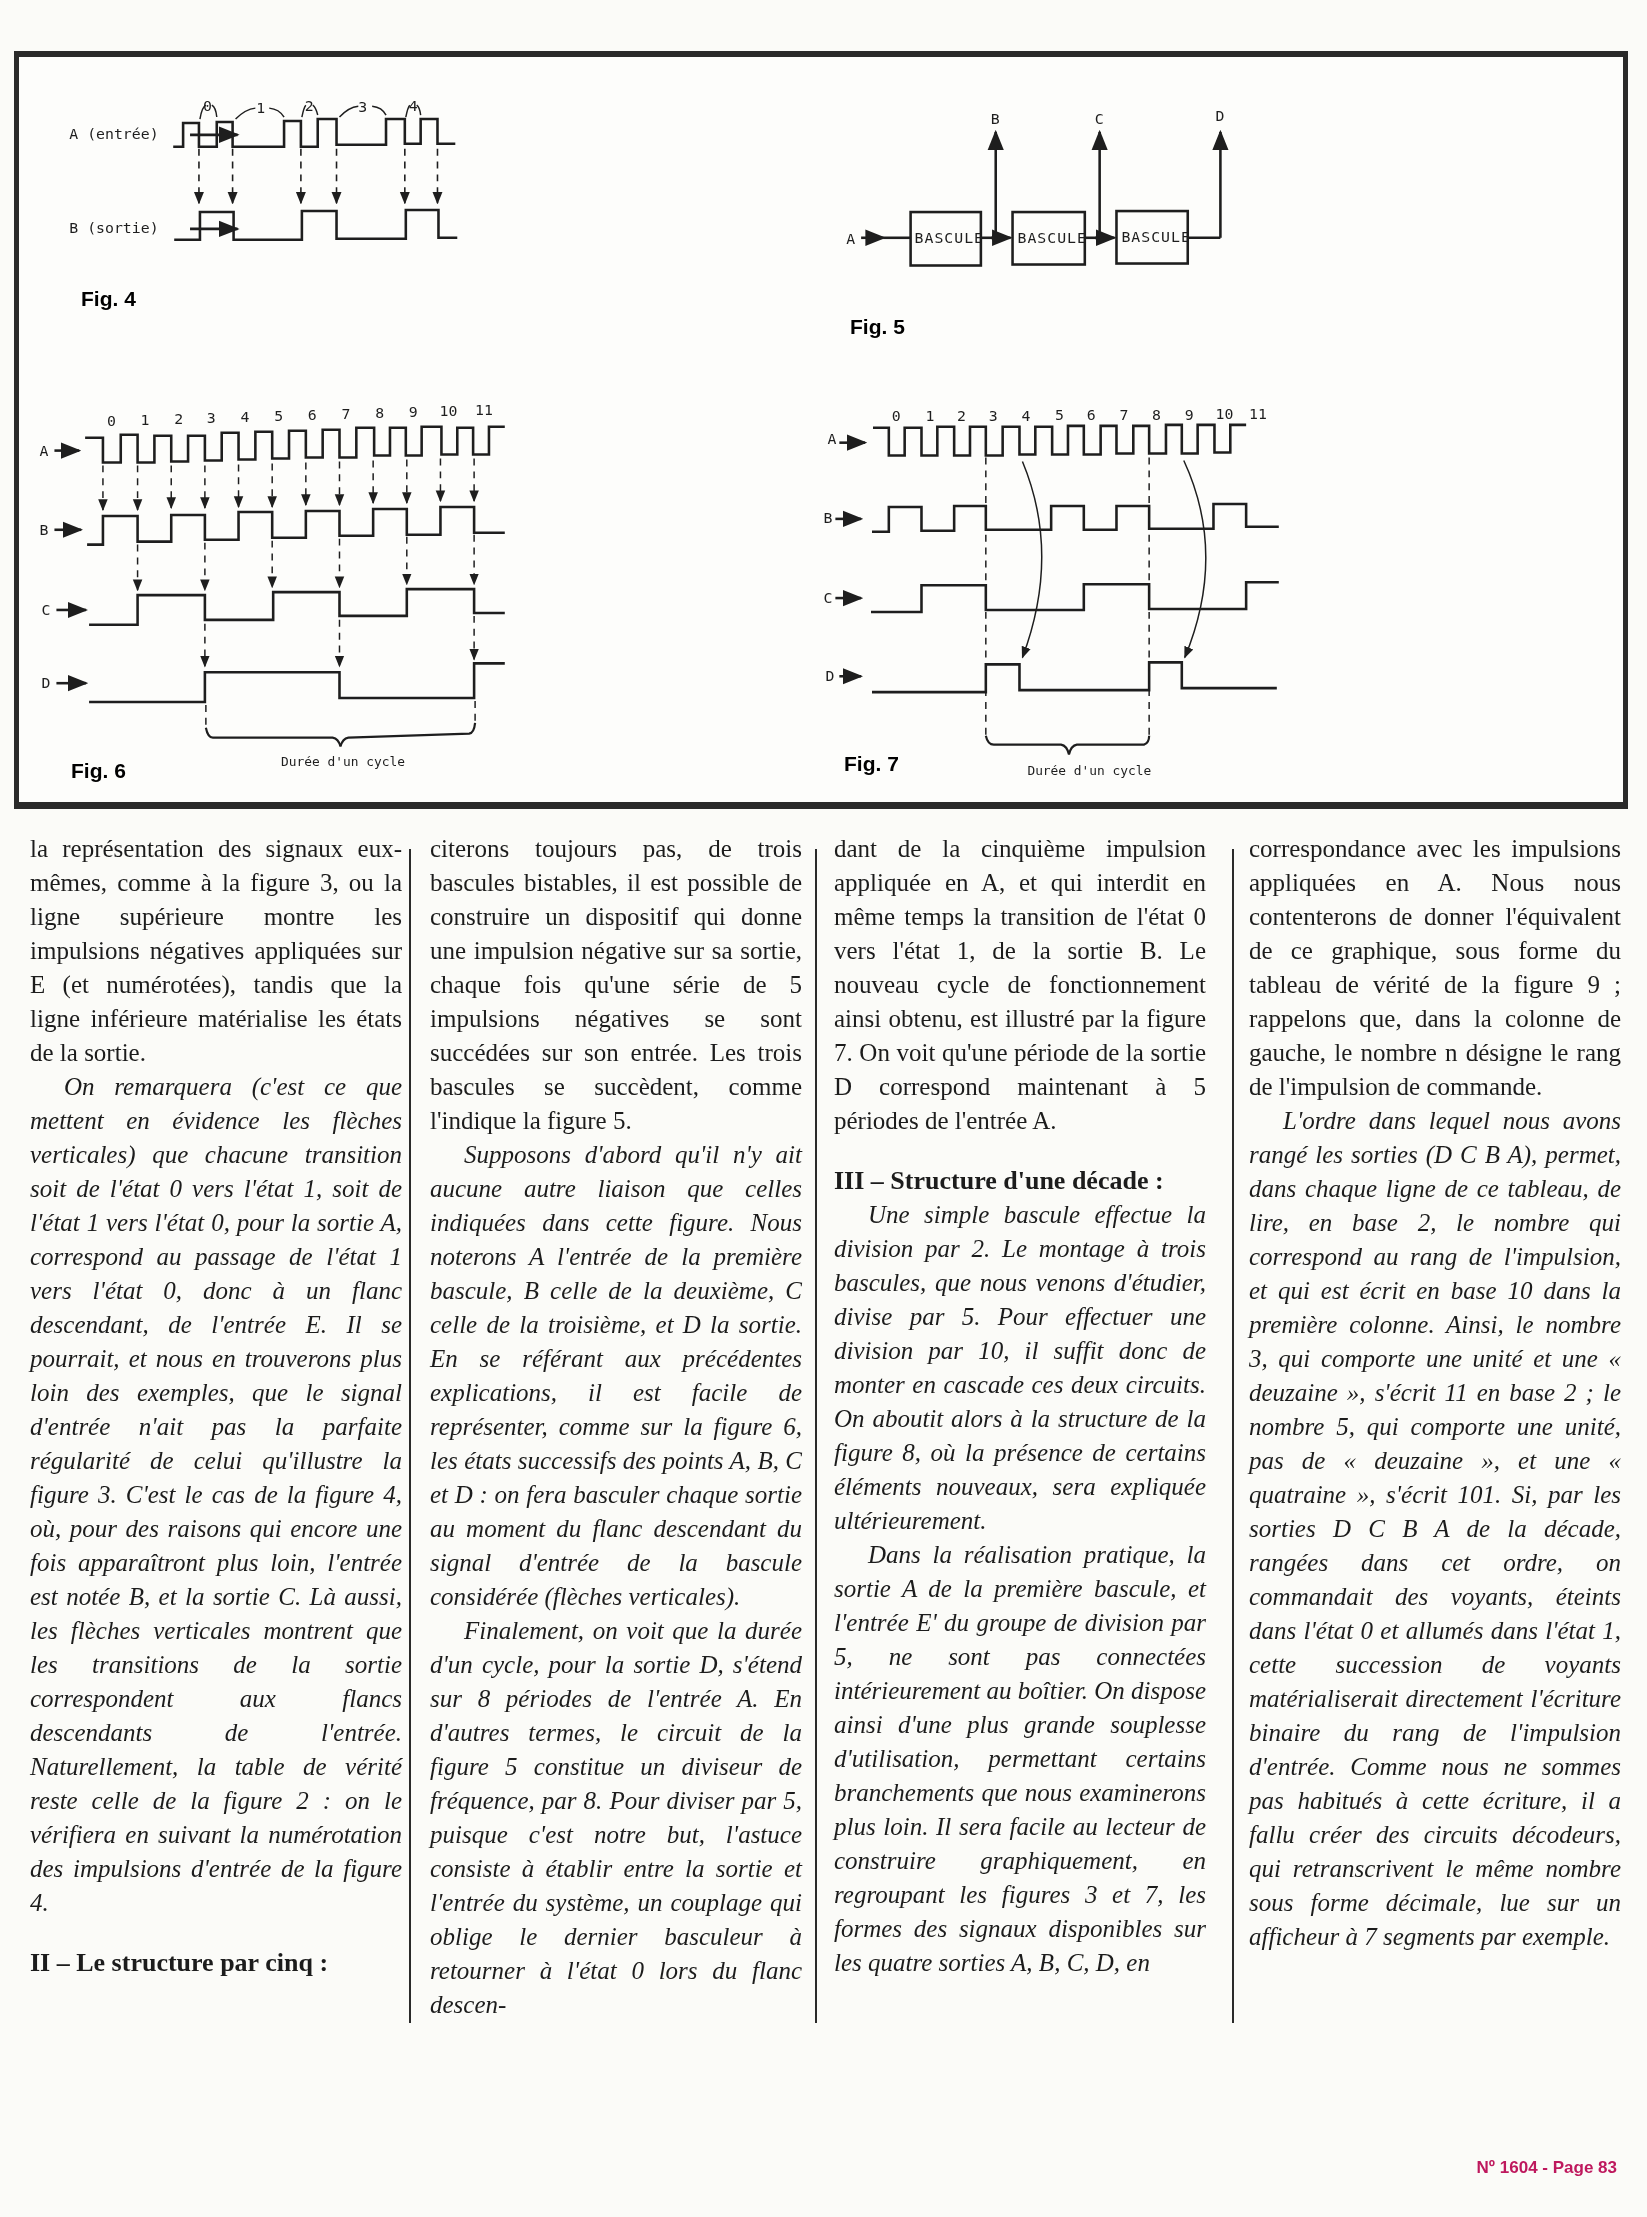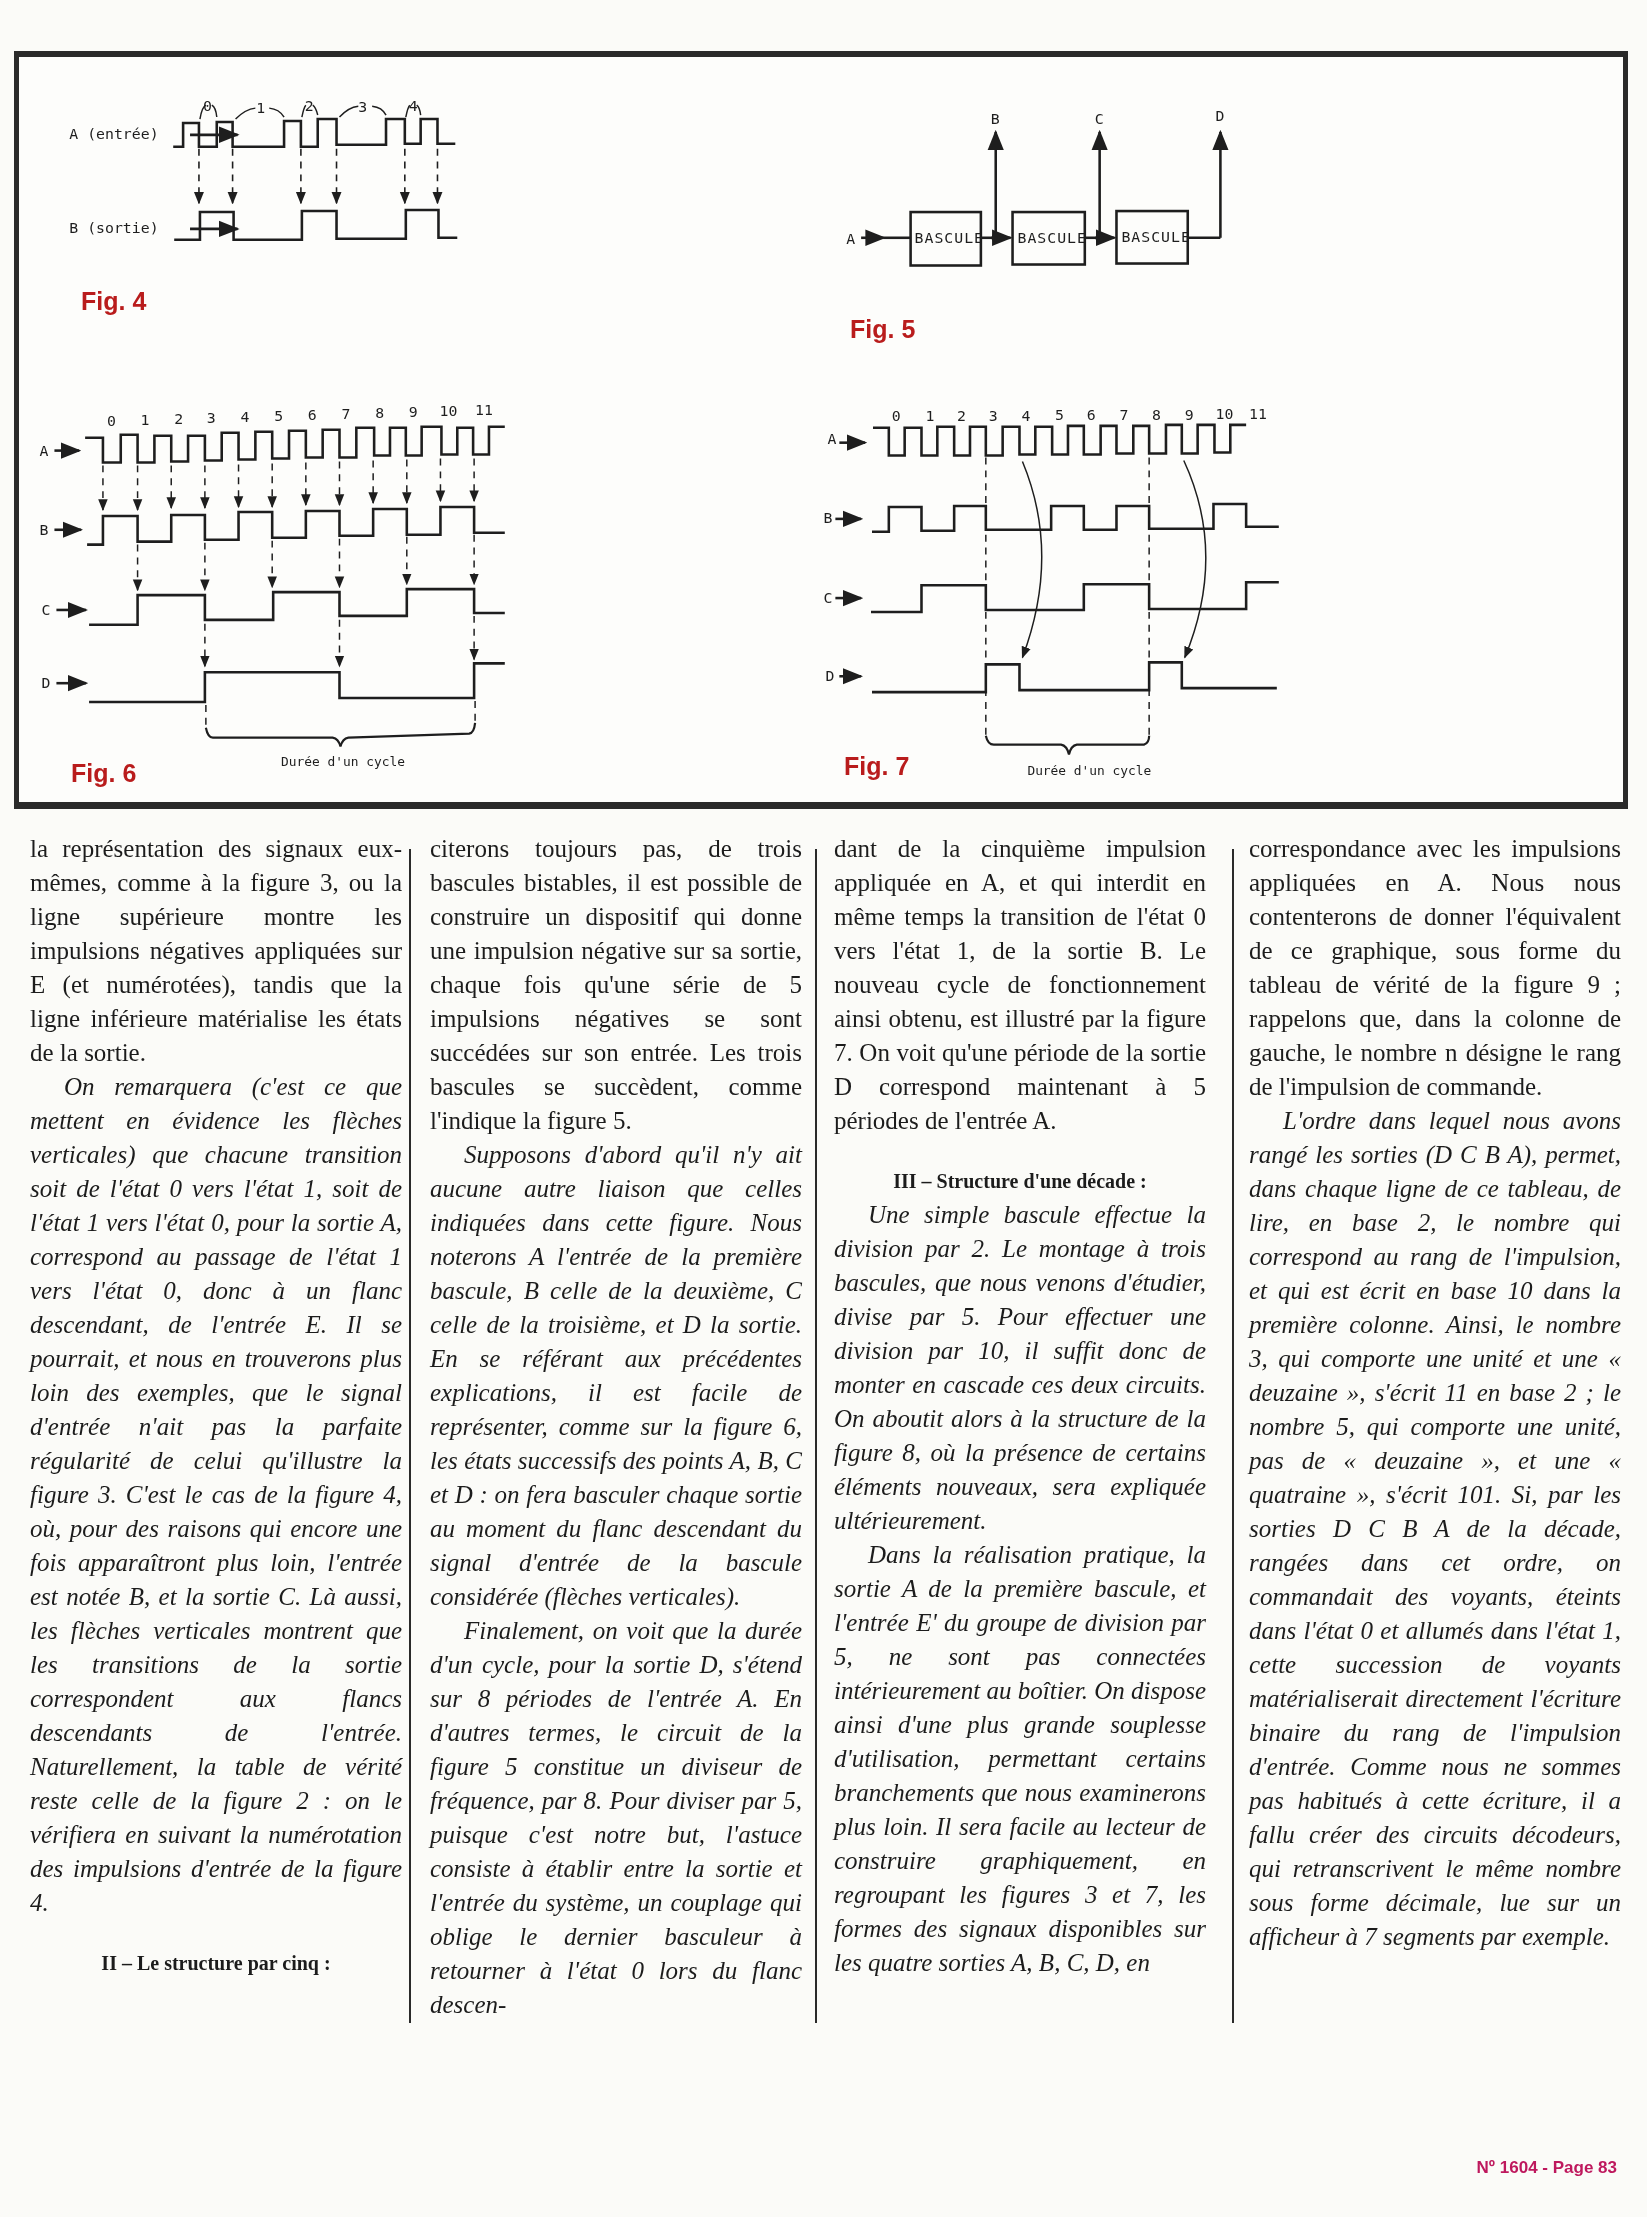--- a/index.html
+++ b/index.html
@@ -1,24 +1,24 @@
 <!DOCTYPE html>
 <html><head>
 <meta charset="utf-8">
 <style>
   html, body { margin:0; padding:0; background:#fbfbf8; }
   body { width:1647px; height:2218px; position:relative; overflow:hidden; font-family:"Liberation Serif","DejaVu Serif",serif; color:#1c1c1c; }
   .fig-frame { position:absolute; left:14px; top:51px; width:1614px; height:758px; border:5px solid #2a2a2a; border-top-width:6px; border-bottom-width:7px; box-sizing:border-box; background:#fdfdfb; }
   .fig-svg { position:absolute; left:0; top:0; width:1647px; height:822px; }
-  .fig-label { position:absolute; font-family:"Liberation Sans","DejaVu Sans",sans-serif; font-weight:bold; font-size:25px; color:#b91c1c; }
+  .fig-label { position:absolute; font-family:"Liberation Sans","DejaVu Sans",sans-serif; font-weight:bold; font-size:21px; color:#000000; }
   .columns { position:absolute; left:30px; top:832px; width:1594px; height:1287px; }
   .col { position:absolute; top:0; width:372px; font-size:25px; line-height:34px; text-align:justify; hyphens:manual; }
   .col p { margin:0; text-indent:0; }
   .col p.indent { text-indent:34px;font-style:italic; }
-  .col h3 { margin:26px 0 0 0; font-size:20px; line-height:34px; font-weight:bold; text-align:center; }
+  .col h3 { margin:26px 0 0 0; font-size:26px; line-height:34px; font-weight:bold; text-align:left; }
   .rule { position:absolute; width:2px; background:#2a2a2a; }
   .footer { position:absolute; right:30px; top:2158px; font-family:"Liberation Sans","DejaVu Sans",sans-serif; font-weight:bold; font-size:17px; color:#be185d; }
   svg text { font-family:"DejaVu Sans Mono","Liberation Mono",monospace; fill:#1e1e1e; }
 </style>
 </head>
 <body>
 
 <div class="fig-frame"></div>
 
 <svg class="fig-svg" viewBox="0 0 1664 830" xmlns="http://www.w3.org/2000/svg">

